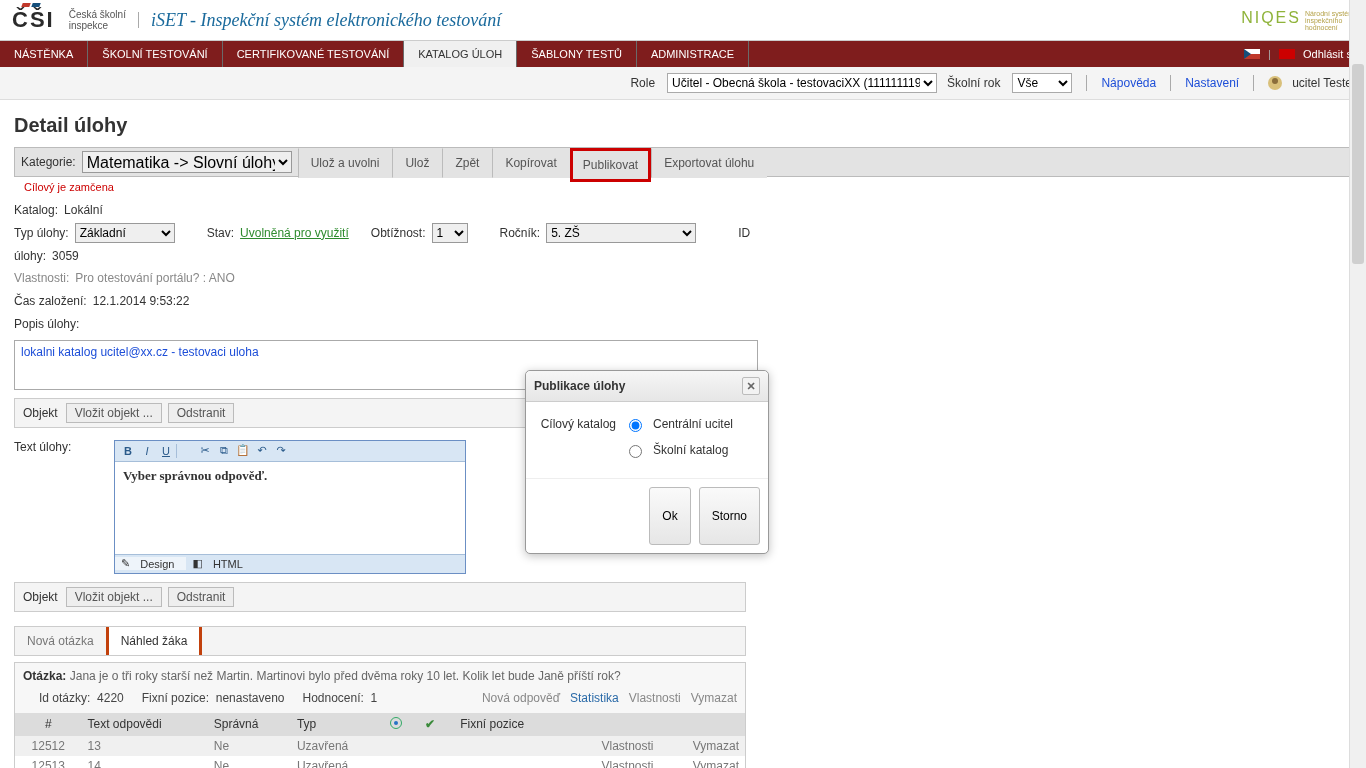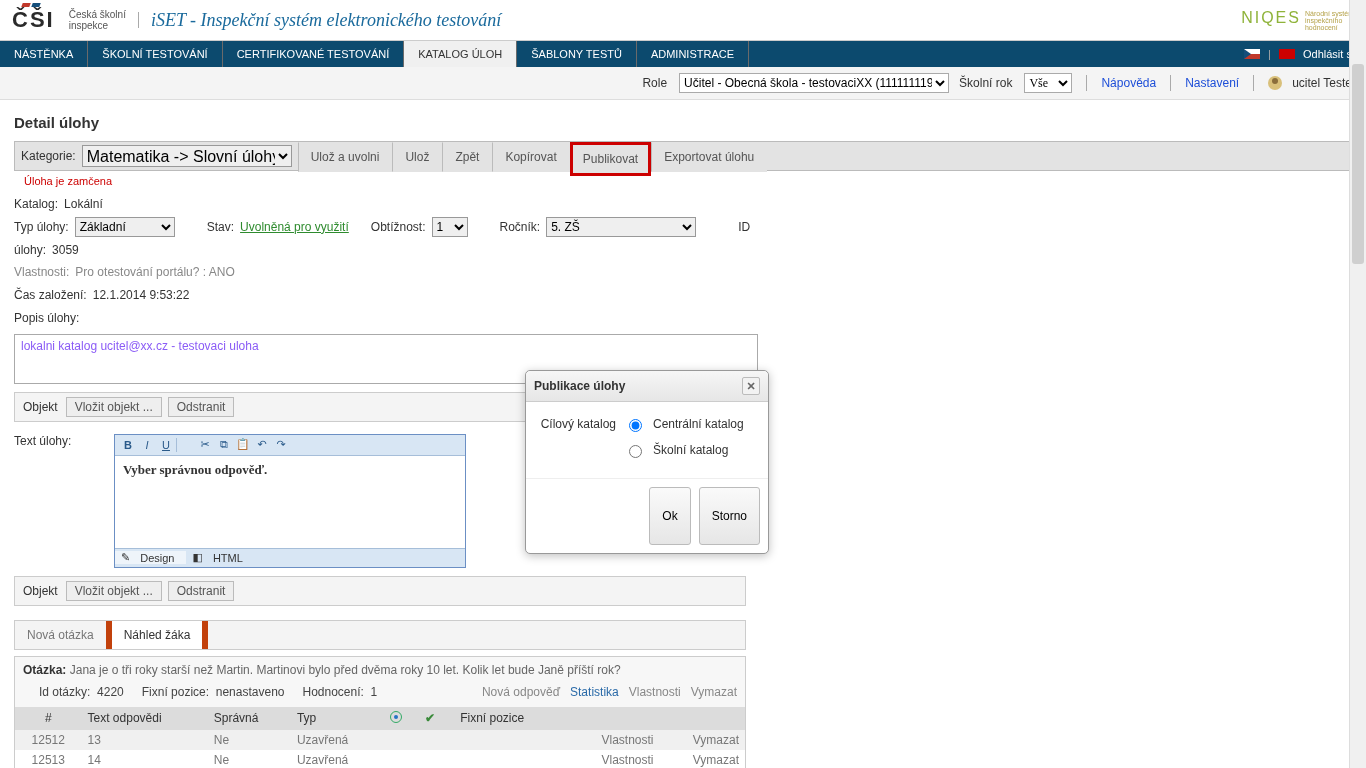--- a/index.html
+++ b/index.html
@@ -5,64 +5,64 @@
 html,body{margin:0;padding:0;font-family:Arial,sans-serif;font-size:12px;background:#ffffff;color:#333;}
 .header{height:40px;border-bottom:1px solid #ccc;padding:0 12px;display:flex;align-items:center;justify-content:space-between;background:#fff;gap:15px;}
 .logo-area{display:flex;align-items:center;gap:8px;}
 .csi-logo{font-size:22px;font-weight:bold;letter-spacing:2px;position:relative;color:#2b2b2b;}
 .csi-logo::before{content:'';position:absolute;top:-4px;left:10px;width:8px;height:4px;background:#c0392b;transform:skewX(-20deg);}
 .csi-logo::after{content:'';position:absolute;top:-4px;left:20px;width:8px;height:4px;background:#154e7a;transform:skewX(-20deg);}
 .csi-sub{font-size:10px;color:#555;line-height:1.1;margin-left:6px;}
 .app-title{color:#1a6a9c;font-size:18px;font-family:'Times New Roman',serif;font-style:italic;}
 .niqes{color:#8fb33a;font-size:16px;letter-spacing:2px;}
 .niqes-sub{color:#b5a24a;font-size:7px;line-height:1;display:inline-block;vertical-align:middle;margin-left:4px;}
-.navbar{background:#0c4a6e;color:#fff;display:flex;height:26px;font-size:11px;align-items:stretch;justify-content:space-between;}
+.navbar{background:#7f1d1d;color:#fff;display:flex;height:26px;font-size:11px;align-items:stretch;justify-content:space-between;}
 .nav-left{display:flex;}
 .nav-item{padding:0 14px;display:flex;align-items:center;border-right:1px solid #6a6a6a;cursor:pointer;}
 .nav-item.active{background:#f0f0f0;color:#333;}
 .nav-right{display:flex;align-items:center;gap:8px;padding-right:8px;}
 .flag{width:16px;height:10px;display:inline-block;}
 .flag-cz{background:linear-gradient(to bottom,#fff 0 50%,#c0392b 50% 100%);position:relative;}
 .flag-cz::before{content:'';position:absolute;left:0;top:0;border-top:5px solid transparent;border-bottom:5px solid transparent;border-left:7px solid #154e7a;}
 .flag-en{background:linear-gradient(#c00,#c00);position:relative;}
 .subbar{background:#f4f4f4;border-bottom:1px solid #ddd;height:32px;display:flex;align-items:center;justify-content:flex-end;padding:0 10px;gap:10px;color:#333;font-size:12px;}
 .subbar label{margin-right:2px;}
 .subbar select,.subbar .sel{height:20px;font-size:12px;border:1px solid #aaa;background:#fff;}
 .sel.role{width:270px;}
-.sel.year{width:48px;font-family:Liberation Serif, serif;}
+.sel.year{width:60px;}
 .link{color:#1d4ed8;text-decoration:none;cursor:pointer;}
 .user-ico{width:14px;height:14px;border-radius:50%;background:#d9c07a;display:inline-block;position:relative;vertical-align:middle;}
 .user-ico::after{content:'';position:absolute;width:6px;height:6px;border-radius:50%;background:#8a6d3b;left:4px;top:2px;}
 .content{padding:6px 14px;color:#333;position:relative;}
-h1.page{font-size:15px;font-weight:bold;margin:8px 0 10px;}
+h1.page{font-size:20px;font-weight:bold;margin:8px 0 10px;}
 .toolbar{background:#e3e3e3;border:1px solid #bbb;display:flex;align-items:center;height:28px;width:100%;}
 .toolbar .lbl{padding:0 6px;}
 .toolbar select{height:22px;border:1px solid #999;font-size:16px;width:210px;}
 .tb-btn{border:1px solid transparent;border-left:1px solid #bbb;padding:0 12px;height:28px;display:flex;align-items:center;cursor:pointer;background:#e3e3e3;color:#555;}
 .highlight-box{border:3px solid #c00;position:relative;z-index:5;padding:0 10px;}
 .locked{color:#c00;font-size:11px;margin:4px 0 4px 10px;}
 .meta{margin:6px 0 4px 0;line-height:1.9;font-size:12px;color:#333;}
 .meta .row{display:flex;align-items:center;gap:6px;flex-wrap:wrap;}
 .meta .grey{color:#888;}
 .meta select{height:20px;font-size:12px;border:1px solid #999;}
 .meta .status-val{color:#2e8b2e;text-decoration:underline;}
-.desc-box{width:730px;height:40px;border:1px solid #aaa;background:#fff;padding:4px 6px;font-size:12px;color:#8b5cf6;}
+.desc-box{width:730px;height:40px;border:1px solid #aaa;background:#fff;padding:4px 6px;font-size:12px;color:#1d4ed8;}
 .obj-bar{width:730px;border:1px solid #ccc;background:#f4f4f4;display:flex;align-items:center;height:28px;margin-top:8px;}
 .obj-bar .lbl{padding:0 8px;}
 .obj-bar .btn{border:1px solid #bbb;background:#eee;padding:2px 8px;margin-right:6px;cursor:pointer;color:#555;}
 .editor-wrap{display:flex;gap:10px;margin-top:12px;align-items:flex-start;}
 .editor{width:350px;border:1px solid #6b8fc4;}
 .ed-toolbar{background:#d8e6f4;border-bottom:1px solid #a6bed9;height:20px;display:flex;align-items:center;padding:0 4px;gap:1px;}
 .ed-toolbar span{width:18px;height:16px;display:inline-flex;align-items:center;justify-content:center;font-size:11px;color:#2a5a8a;cursor:pointer;}
 .ed-body{height:80px;background:#fff;padding:6px 8px;font-family:'Times New Roman',serif;font-size:13px;}
 .ed-footer{background:#d8e6f4;border-top:1px solid #a6bed9;height:18px;display:flex;align-items:center;font-size:11px;}
 .ed-footer span{padding:0 6px;display:flex;align-items:center;gap:4px;}
 .ed-footer .active{background:#eef4fa;}
 .tab-bar{width:730px;border:1px solid #ccc;background:#f4f4f4;display:flex;align-items:stretch;height:28px;margin-top:14px;}
-.tab-bar .tab{padding:0 12px;display:flex;align-items:center;border-right:6px solid #c2410c;color:#777;cursor:pointer;}
+.tab-bar .tab{padding:0 12px;display:flex;align-items:center;border-right:3px solid #c2410c;color:#777;cursor:pointer;}
 .tab-bar .tab.active{background:#fff;color:#333;}
 .question-box{width:730px;border:1px solid #ccc;background:#f7f7f7;margin-top:6px;}
 .q-head{padding:6px 8px;color:#666;font-size:12px;}
 .q-head strong{color:#333;}
 .q-props{padding:2px 8px 8px 24px;display:flex;align-items:center;gap:18px;color:#444;}
 .q-props .right{margin-left:auto;display:flex;gap:10px;color:#888;}
 .q-props .right a{color:#2a6aa8;}
 table.ans{width:100%;border-collapse:collapse;font-size:12px;}
 table.ans th{background:#dcdcdc;color:#333;font-weight:normal;padding:4px 6px;text-align:left;}
 table.ans td{padding:3px 6px;color:#777;}
@@ -139,21 +139,21 @@
     <select><option>Matematika -&gt; Slovní úlohy</option></select>
     <div id="tb-buttons" style="display:flex;height:100%;margin-left:6px;">
         <div class="tb-btn">Ulož a uvolni</div>
         <div class="tb-btn">Ulož</div>
         <div class="tb-btn">Zpět</div>
         <div class="tb-btn">Kopírovat</div>
         <div class="tb-btn highlight-box">Publikovat</div>
         <div class="tb-btn">Exportovat úlohu</div>
       </div>
   </div>
-  <div class="locked">Úloha je zamčena</div>
+  <div class="locked">Cílový je zamčena</div>
 
   <div class="meta">
     <div class="row">
         <span>Katalog:</span> 
         <span>Lokální</span>
       </div>
     <div class="row">
       <span>Typ úlohy:</span>
       <select style="width:100px"><option>Základní</option></select>
       <span style="width:20px"></span>
@@ -290,21 +290,21 @@
 
   <div class="overlay-dialog">
     <div class="dlg-title">
       <span>Publikace úlohy</span>
       <span class="dlg-close">✕</span>
     </div>
     <div class="dlg-body">
       <div class="dlg-row">
         <span class="rlabel">Cílový katalog</span>
         <input type="radio" checked="" style="">
-        <span>Centrální katalog</span>
+        <span>Centrální ucitel</span>
       </div>
       <div class="dlg-row">
         <span class="rlabel"></span>
         <input type="radio" style="">
         <span>Školní katalog</span>
       </div>
     </div>
     <div class="dlg-buttons">
       <button>Ok</button>
       <button>Storno</button>

